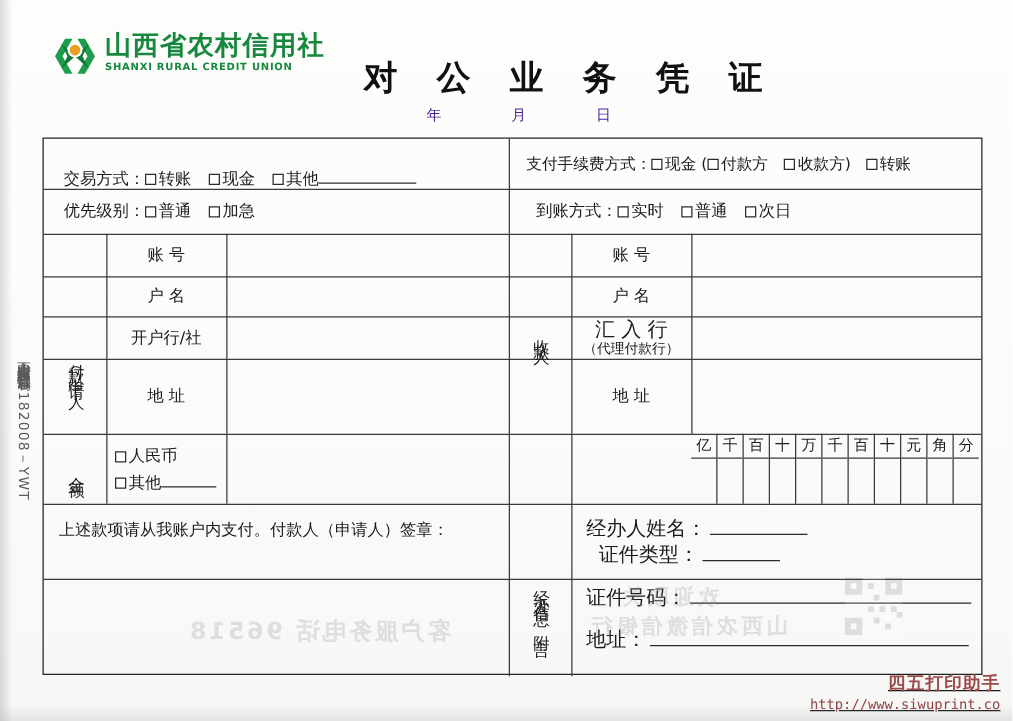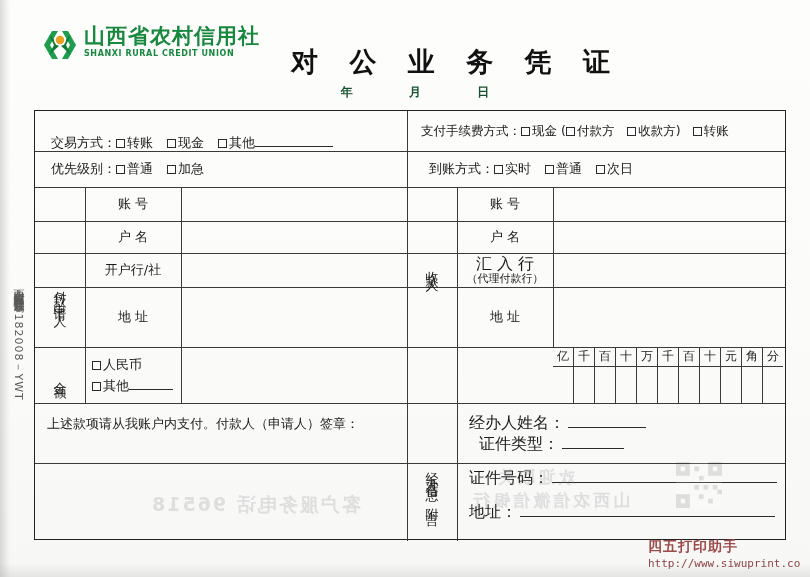--- a/index.html
+++ b/index.html
@@ -79,23 +79,22 @@
     white-space: nowrap;
   }
   #date-line {
     position: absolute;
     left: 280px; top: 84px;
     width: 270px;
     text-align: center;
     font-size: 12px;
     letter-spacing: 26px;
     text-indent: 26px;
-    color: #14532d;
-    white-space: nowrap;
-    font-weight: bold;
+    color: #4c1d95;
+    white-space: nowrap;
   }
 
   
   #form-frame {
     position: absolute;
     left: 34px; top: 110px;
     width: 752px; height: 430px;
     border: 1.6px solid #222;
     box-sizing: border-box;
   }
@@ -227,22 +226,23 @@
     font-size: 11px;
     letter-spacing: 1px;
     color: #5a5a5a;
     white-space: nowrap;
   }
 
   
   #watermark {
     position: absolute;
     left: 648px; top: 538px;
-    text-align: left;
+    text-align: right;
     pointer-events: none;
+    text-decoration: underline;
   }
   #wm-cn {
     font-size: 14px;
     color: #9d4a4a;
     letter-spacing: 1px;
     font-weight: bold;
     white-space: nowrap;
   }
   #wm-url {
     margin-top: 1px;

